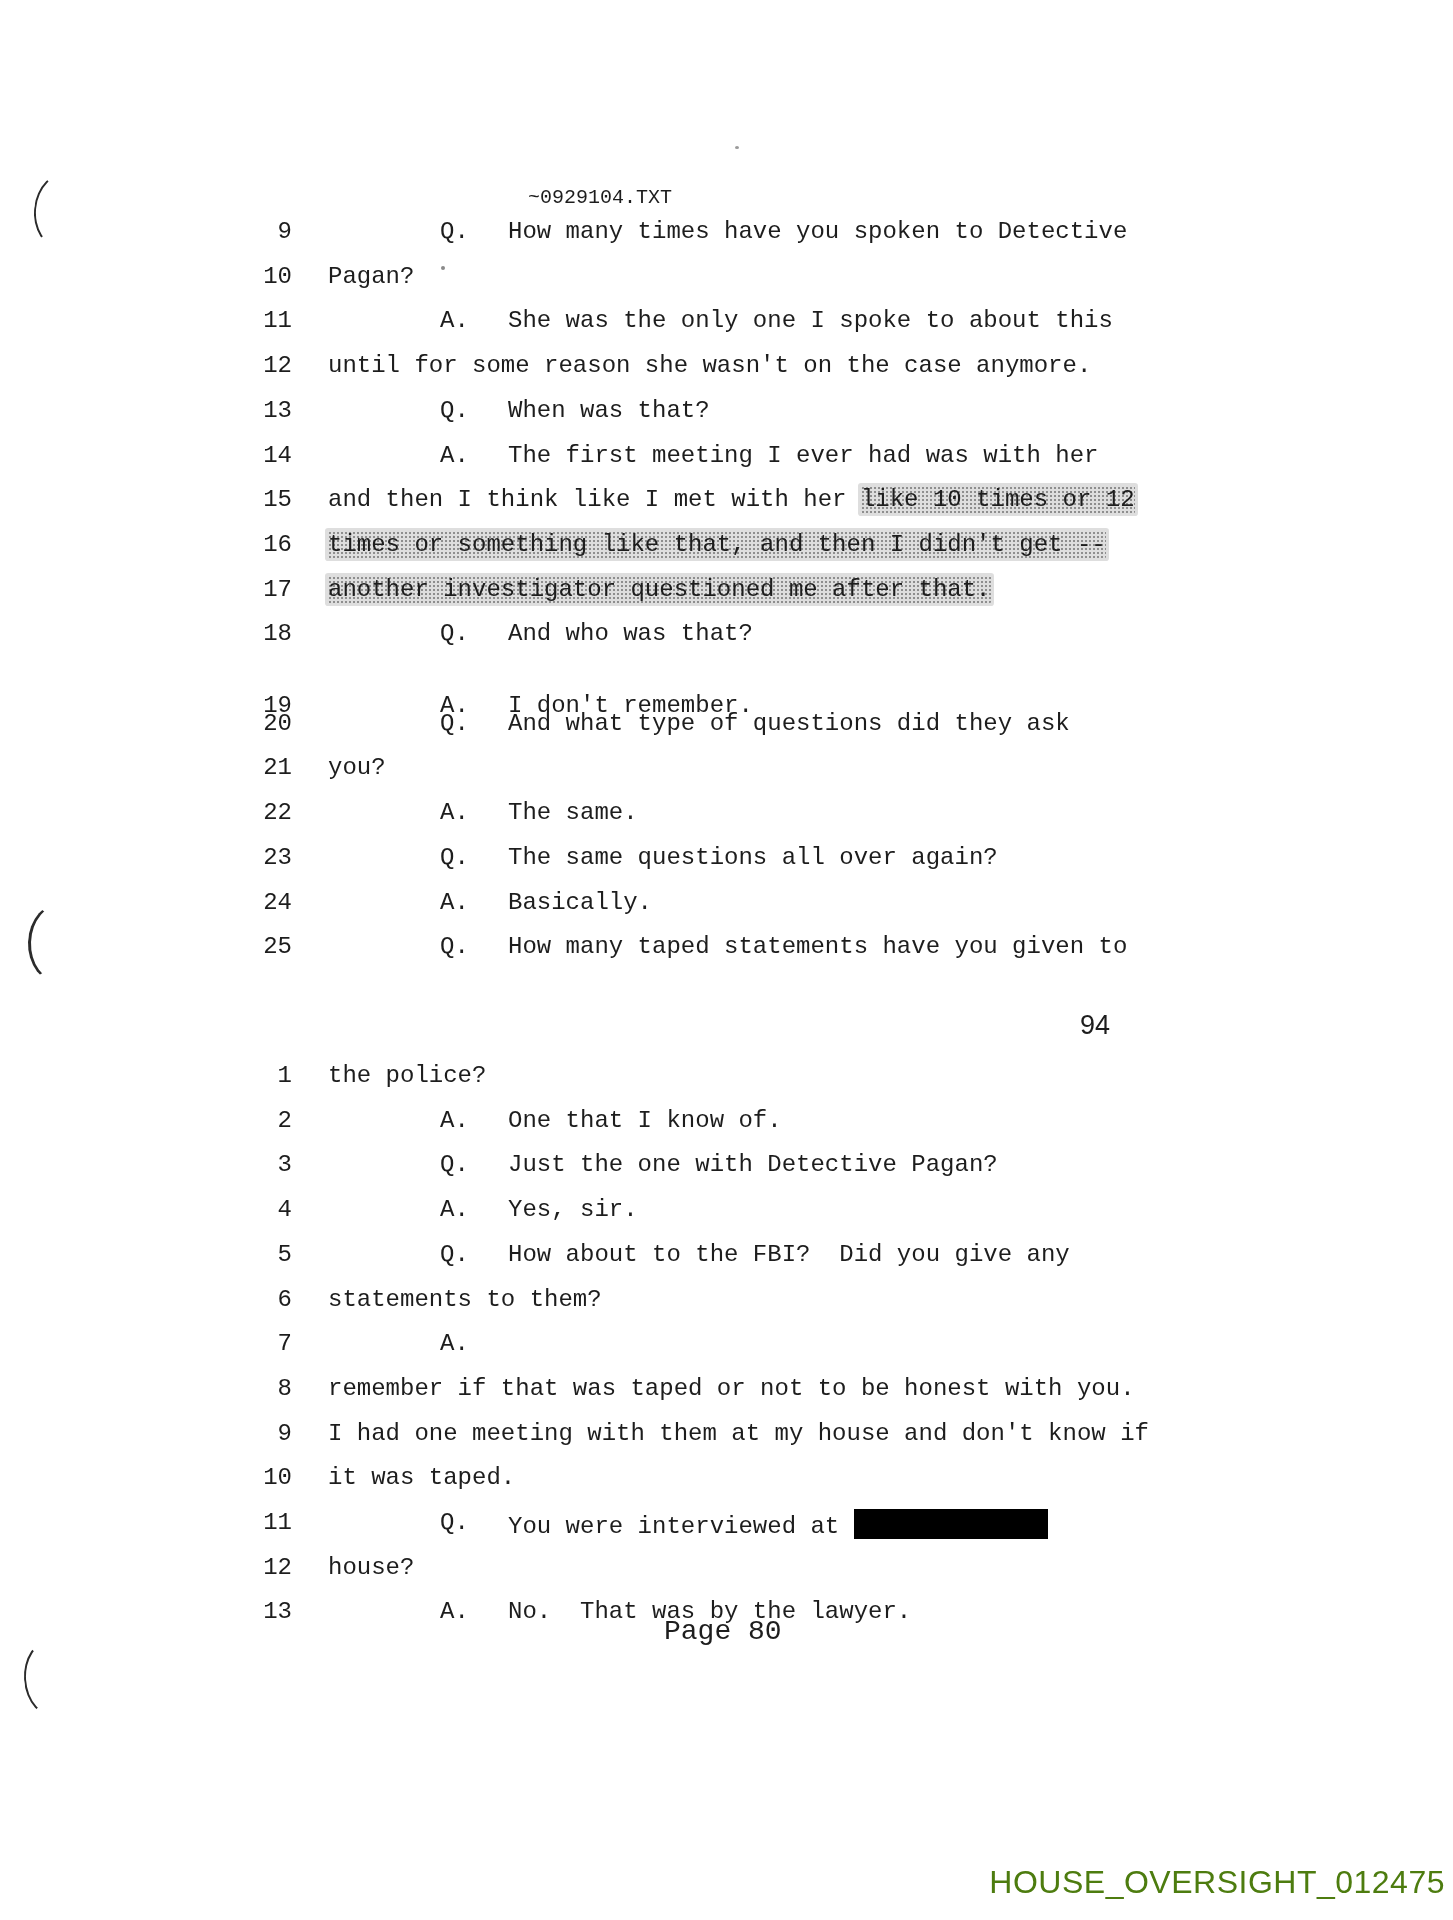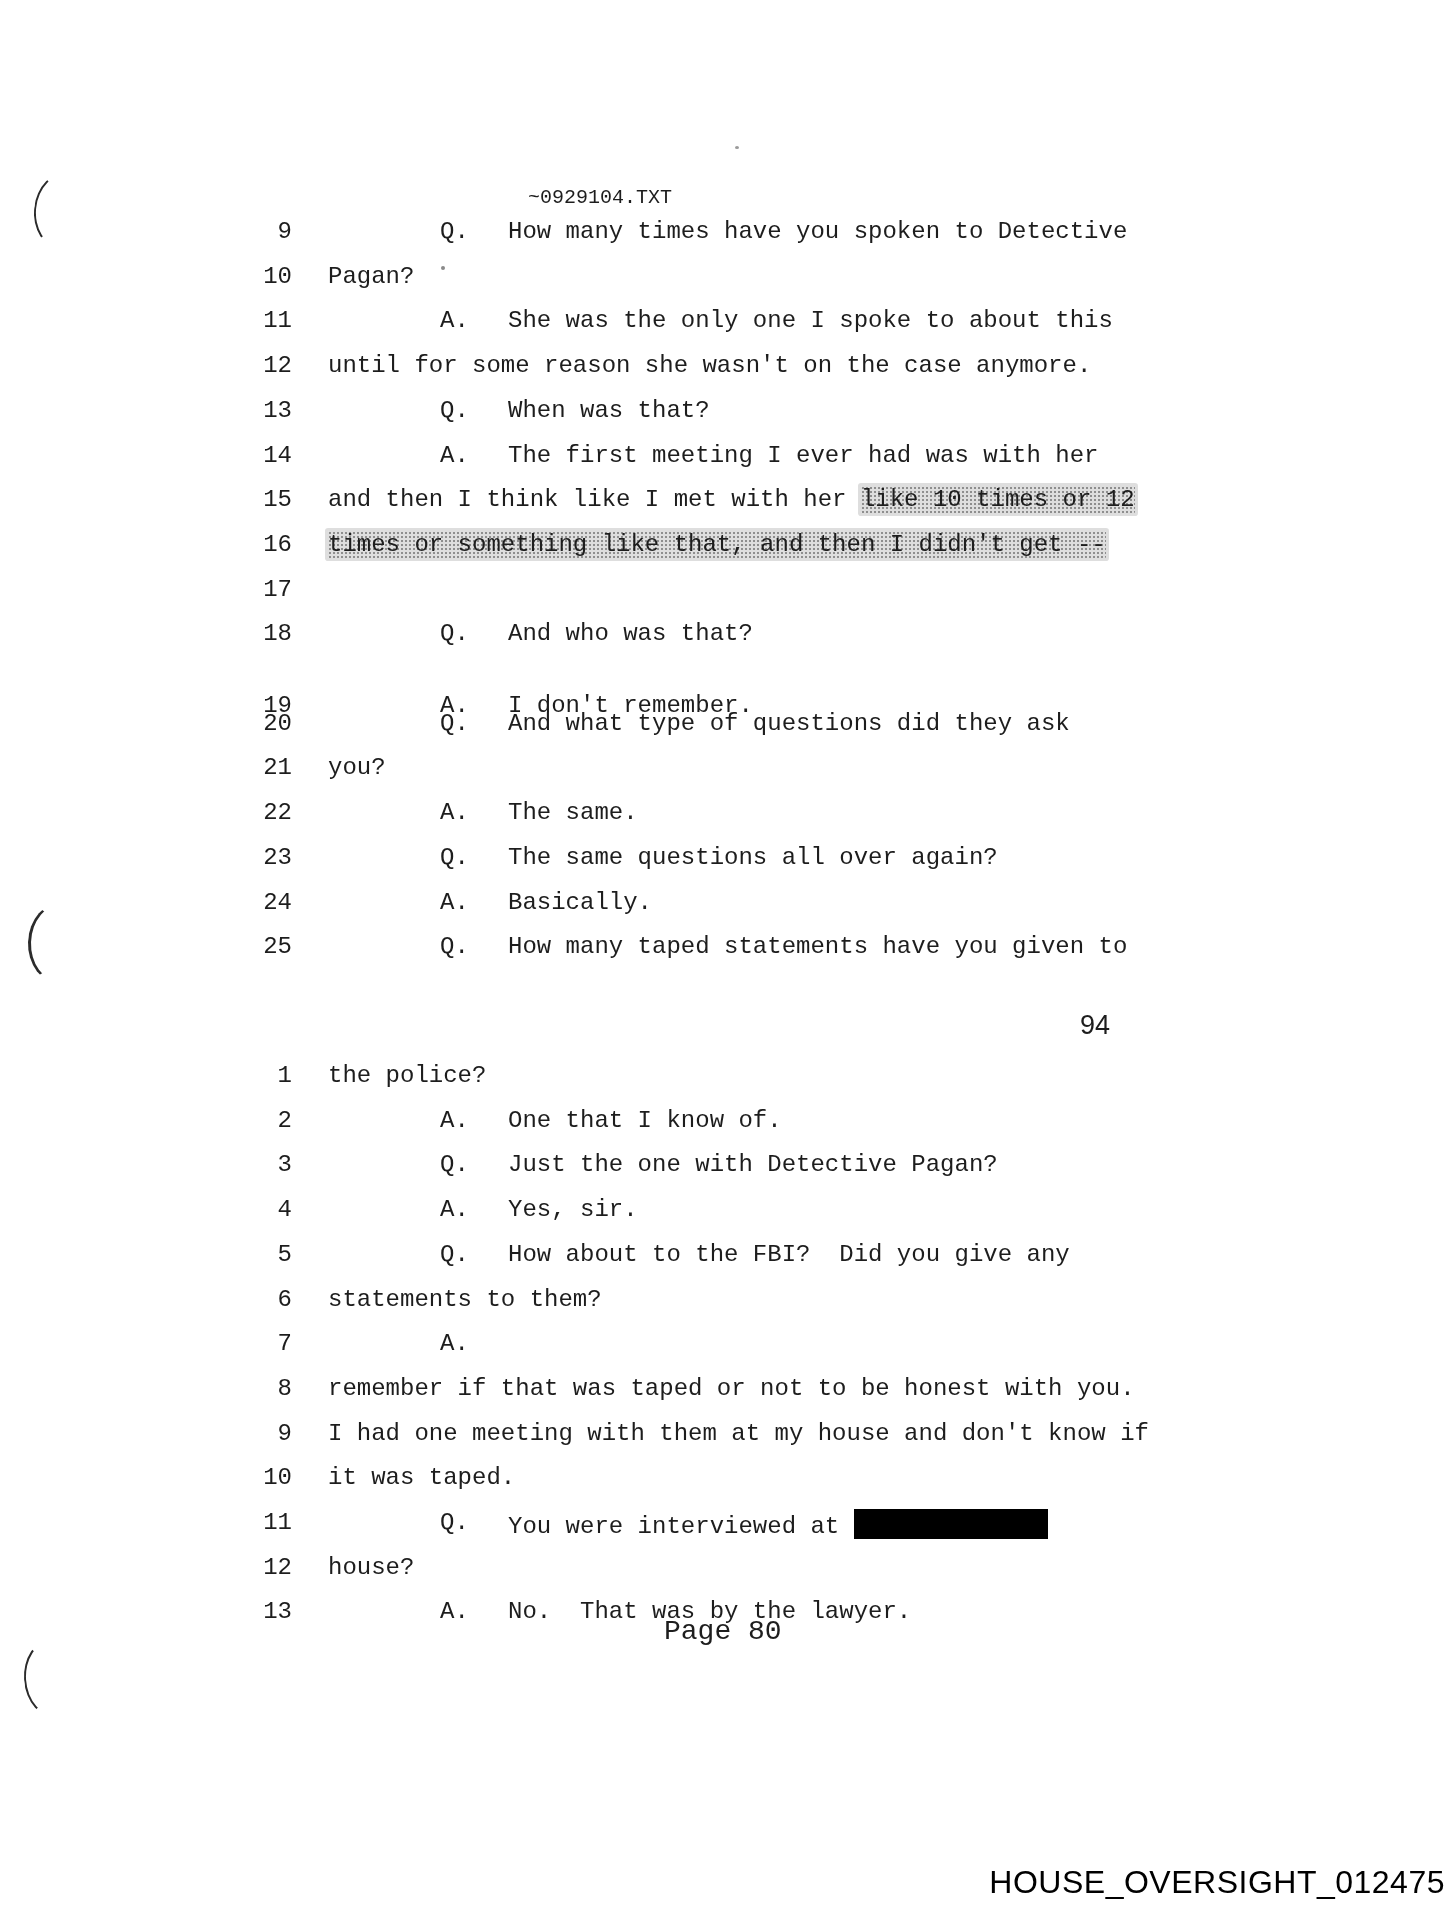--- a/index.html
+++ b/index.html
@@ -30,21 +30,21 @@
     box-shadow:0 0 0 3px var(--hl-bg,#dedede);
     border-radius:1px;
   }
   .redact{
     display:inline-block;width:194px;height:30px;background:var(--redact,#000);
     vertical-align:-6px;
   }
 
   .page-number-top{position:absolute;left:1080px;top:1010px;font-size:27px;}
   .page-footer{position:absolute;left:664px;top:1616px;font-size:28px;white-space:pre;}
-  .bates{position:absolute;right:8px;top:1864px;font-size:32px;letter-spacing:0.5px;color:#000000;}
+  .bates{position:absolute;right:8px;top:1864px;font-size:32px;letter-spacing:0.5px;color:#4d7c0f;}
 
   .arc{position:absolute;border:2.5px solid #2b2b2b;border-radius:50%;
        border-top-color:transparent;border-right-color:transparent;border-bottom-color:transparent;}
   .arc1{left:34px;top:172px;width:58px;height:74px;transform:rotate(6deg);}
   .arc2{left:28px;top:902px;width:62px;height:78px;transform:rotate(2deg);border-left-width:3px;}
   .arc3{left:24px;top:1638px;width:58px;height:76px;transform:rotate(-4deg);}
 
   .speck{position:absolute;background:#9a9a9a;border-radius:50%;}
   .speck-a{left:735px;top:146px;width:4px;height:3px;}
   .speck-b{left:441px;top:266px;width:4px;height:4px;background:#8a8a8a;}
@@ -65,21 +65,21 @@
 
   <div id="lines-p1">
       <div class="line" style="top: 218px;"><span class="num">9</span><span class="marker">Q.</span><span class="text text-qa"><span>How many times have you spoken to Detective</span></span></div>
       <div class="line" style="top: 263px;"><span class="num">10</span><span class="text text-cont"><span>Pagan?</span></span></div>
       <div class="line" style="top: 307px;"><span class="num">11</span><span class="marker">A.</span><span class="text text-qa"><span>She was the only one I spoke to about this</span></span></div>
       <div class="line" style="top: 352px;"><span class="num">12</span><span class="text text-cont"><span>until for some reason she wasn't on the case anymore.</span></span></div>
       <div class="line" style="top: 397px;"><span class="num">13</span><span class="marker">Q.</span><span class="text text-qa"><span>When was that?</span></span></div>
       <div class="line" style="top: 442px;"><span class="num">14</span><span class="marker">A.</span><span class="text text-qa"><span>The first meeting I ever had was with her</span></span></div>
       <div class="line" style="top: 486px;"><span class="num">15</span><span class="text text-cont"><span>and then I think like I met with her </span><span class="hl">like 10 times or 12</span></span></div>
       <div class="line" style="top: 531px;"><span class="num">16</span><span class="text text-cont"><span class="hl">times or something like that, and then I didn't get --</span></span></div>
-      <div class="line" style="top: 576px;"><span class="num">17</span></div>
+      <div class="line" style="top: 576px;"><span class="num">17</span><span class="text text-cont"><span class="hl">another investigator questioned me after that.</span></span></div>
       <div class="line" style="top: 620px;"><span class="num">18</span><span class="marker">Q.</span><span class="text text-qa"><span>And who was that?</span></span></div>
       <div class="line" style="top: 692px; padding-left: 48px;"><span class="num">19</span><span class="marker">A.</span><span class="text text-qa"><span>I don't remember.</span></span></div>
       <div class="line" style="top: 710px;"><span class="num">20</span><span class="marker">Q.</span><span class="text text-qa"><span>And what type of questions did they ask</span></span></div>
       <div class="line" style="top: 754px;"><span class="num">21</span><span class="text text-cont"><span>you?</span></span></div>
       <div class="line" style="top: 799px;"><span class="num">22</span><span class="marker">A.</span><span class="text text-qa"><span>The same.</span></span></div>
       <div class="line" style="top: 844px;"><span class="num">23</span><span class="marker">Q.</span><span class="text text-qa"><span>The same questions all over again?</span></span></div>
       <div class="line" style="top: 889px;"><span class="num">24</span><span class="marker">A.</span><span class="text text-qa"><span>Basically.</span></span></div>
       <div class="line" style="top: 933px;"><span class="num">25</span><span class="marker">Q.</span><span class="text text-qa"><span>How many taped statements have you given to</span></span></div>
     </div>
 

